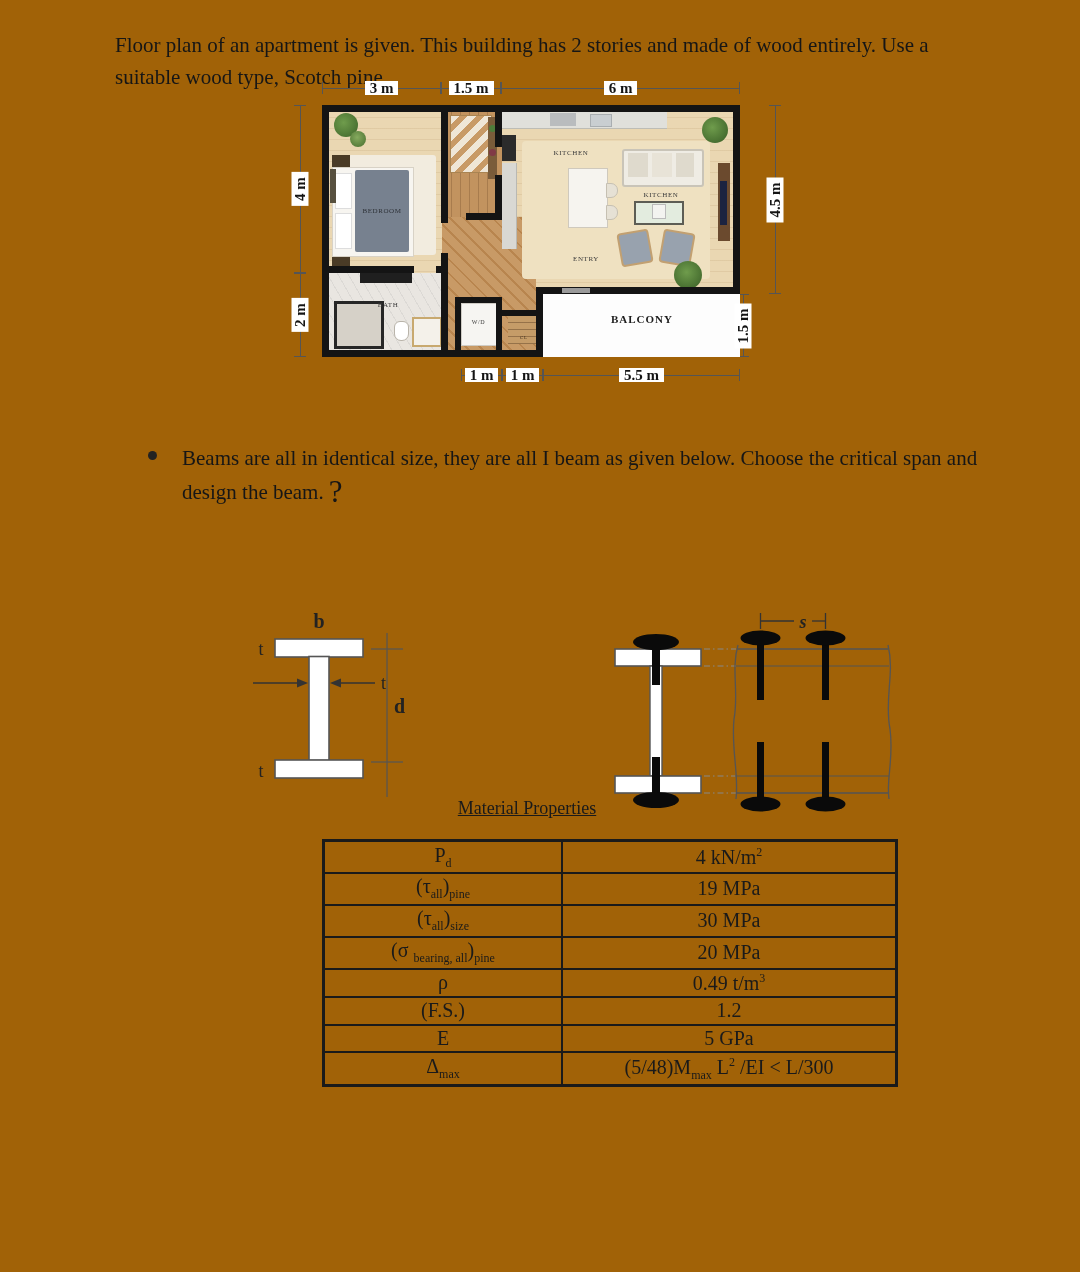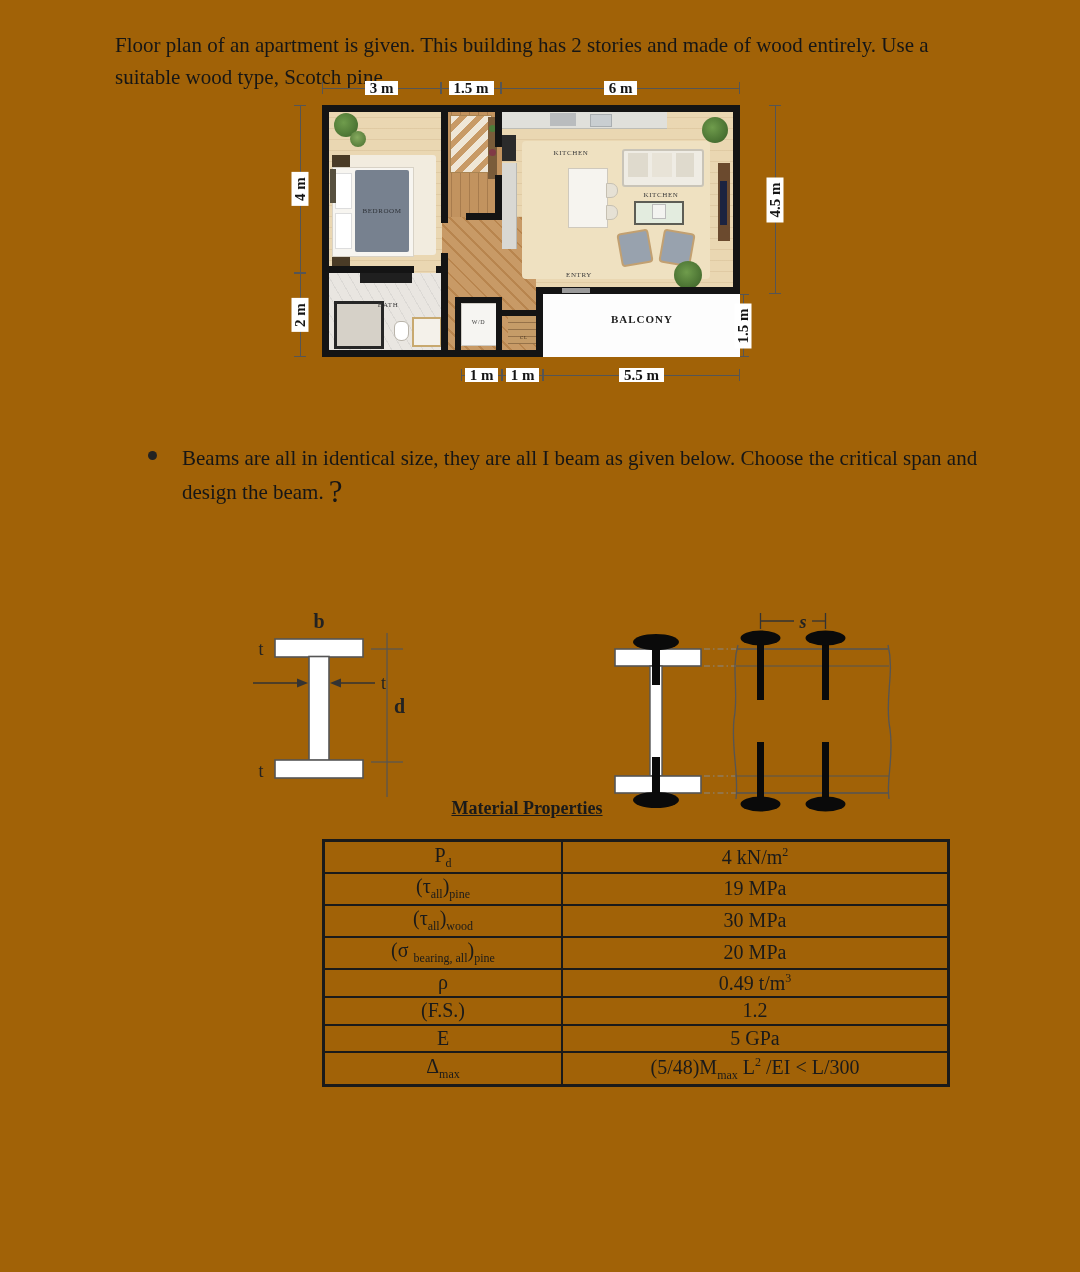--- a/index.html
+++ b/index.html
@@ -52,22 +52,22 @@
   
   .fitem{position:absolute;}
   .rlab{position:absolute;color:#3c3c3c;letter-spacing:.6px;font-family:"Liberation Serif",serif;z-index:6;}
 
   
   .diag{position:absolute;}
   svg text{font-family:"Liberation Serif",serif;fill:#222;}
 
   
   .mat-title{position:absolute;left:377px;top:798px;width:300px;text-align:center;
-             font-size:18px;font-weight:bold;text-decoration:underline;color:#1a1a1a;}
-  table.mat{position:absolute;left:322px;top:839px;width:628px;height:248px;border-collapse:collapse;
+             font-size:18px;font-weight:normal;text-decoration:underline;color:#1a1a1a;}
+  table.mat{position:absolute;left:322px;top:839px;width:576px;height:248px;border-collapse:collapse;
             table-layout:fixed;}
   table.mat td{border:2px solid #1a1a1a;text-align:center;vertical-align:middle;
                font-size:20px;color:#1a1a1a;padding:0 4px;}
   table.mat{border:3px solid #1a1a1a;}
   td.c1{width:228px;}
   sub{font-size:.60em;}
   sup{font-size:.60em;}
 </style>
 </head>
 <body>
@@ -225,21 +225,21 @@
       <div class="wall" style="left:133px;top:192px;width:47px;height:6px;"></div>
       <div class="wall" style="left:133px;top:192px;width:6px;height:53px;"></div>
       <div class="wall" style="left:174px;top:192px;width:6px;height:53px;"></div>
       <div class="wall" style="left:180px;top:205px;width:41px;height:6px;"></div>
       <div class="wall" style="left:215px;top:205px;width:6px;height:40px;"></div>
 
       <div class="rlab" style="left:34px;top:102px;width:52px;text-align:center;font-size:7px;color:#2e3238;">BEDROOM</div>
       <div class="rlab" style="left:48px;top:196px;width:36px;text-align:center;font-size:7px;">BATH</div>
       <div class="rlab" style="left:226px;top:44px;width:46px;text-align:center;font-size:7px;">KITCHEN</div>
       <div class="rlab" style="left:318px;top:86px;width:42px;text-align:center;font-size:7px;">KITCHEN</div>
-      <div class="rlab" style="left:244px;top:150px;width:40px;font-size:7px;margin-top:16px;">ENTRY</div>
+      <div class="rlab" style="left:244px;top:150px;width:40px;text-align:center;font-size:7px;">ENTRY</div>
       <div class="rlab" style="left:139px;top:214px;width:35px;text-align:center;font-size:6px;">W/D</div>
       <div class="rlab" style="left:198px;top:230px;width:16px;font-size:5px;color:#43301c;">CL</div>
       <div class="rlab" style="left:250px;top:208px;width:140px;text-align:center;font-size:11px;font-weight:bold;letter-spacing:1px;color:#1d1d1d;">BALCONY</div>
     </div>
   </div>
 
   <div class="bullet-wrap">
     <span class="bullet-dot"></span>
     <div class="bullet-text"><span>Beams are all in identical size, they are all I beam as given below. Choose the critical span and design the beam.</span><span class="qmark">?</span></div>
   </div>
@@ -306,21 +306,21 @@
     <tbody>
         <tr>
           <td class="c1">P<sub>d</sub></td>
           <td>4 kN/m<sup>2</sup></td>
         </tr>
     <tr>
           <td class="c1">(τ<sub>all</sub>)<sub>pine</sub></td>
           <td>19 MPa</td>
         </tr>
     <tr>
-          <td class="c1">(τ<sub>all</sub>)<sub>wood</sub></td>
+          <td class="c1">(τ<sub>all</sub>)<sub>size</sub></td>
           <td>30 MPa</td>
         </tr>
     <tr>
           <td class="c1">(σ <sub>bearing, all</sub>)<sub>pine</sub></td>
           <td>20 MPa</td>
         </tr>
     <tr>
           <td class="c1">ρ</td>
           <td>0.49 t/m<sup>3</sup></td>
         </tr>

